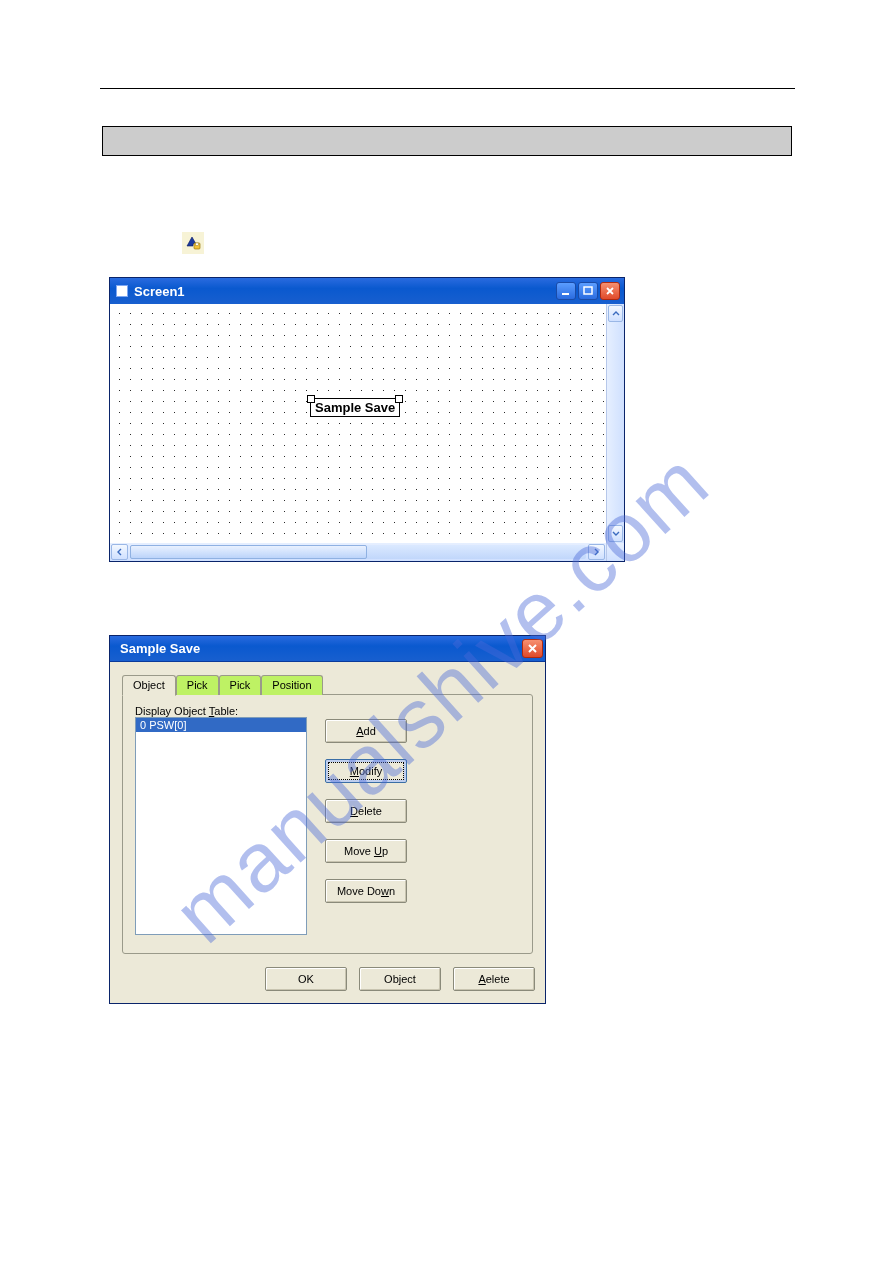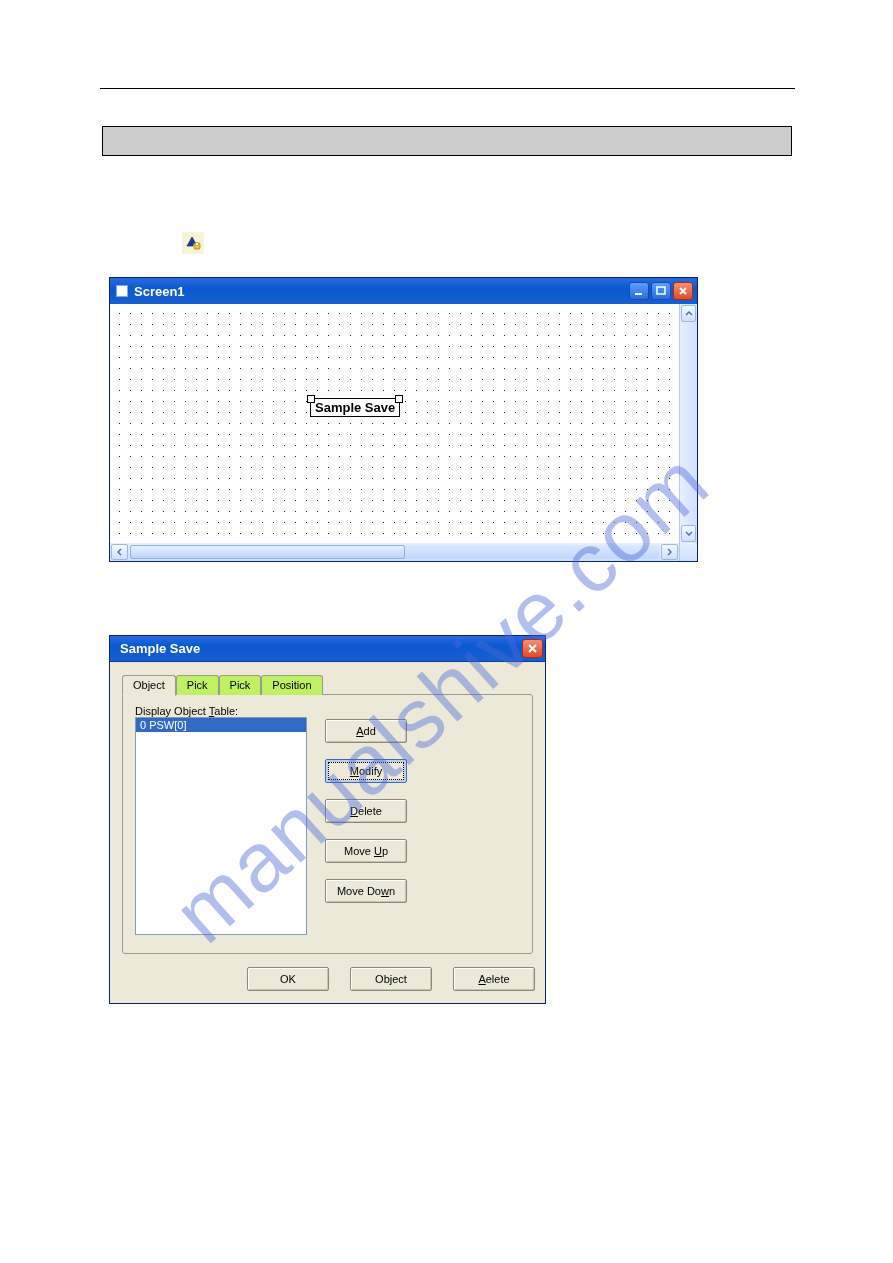--- a/index.html
+++ b/index.html
@@ -40,21 +40,21 @@
     display: flex;
     align-items: center;
     justify-content: center;
   }
   .icon-sample svg { width: 18px; height: 18px; }
   
   .win1 {
     position: absolute;
     left: 109px;
     top: 277px;
-    width: 589px;
+    width: 516px;
     height: 285px;
     border: 1px solid #0a246a;
     background: #fff;
     box-shadow: 0 0 0 0;
   }
   .titlebar {
     height: 26px;
     background: linear-gradient(to bottom, #2a6bdf 0%, #0a59cf 40%, #185fcf 100%);
     display: flex;
     align-items: center;
@@ -254,21 +254,21 @@
     font-size: 11px;
   }
   .xpbtn.focus {
     outline: 1px dotted #000;
     outline-offset: -4px;
     box-shadow: inset 0 0 0 2px #beceee, inset 1px 1px 0 #fff;
     border: 1px solid #3a6ea5;
   }
   .dlg-bottom {
     display: flex;
-    gap: 21px;
+    gap: 12px;
     justify-content: flex-end;
     padding: 0 10px 12px 10px;
   }
   .bbtn {
     width: 82px;
     height: 24px;
     background: #ece9d8;
     border: 1px solid #8a8a7a;
     border-radius: 2px;
     box-shadow: inset 1px 1px 0 #fff, inset -1px -1px 0 #c8c4b0;

